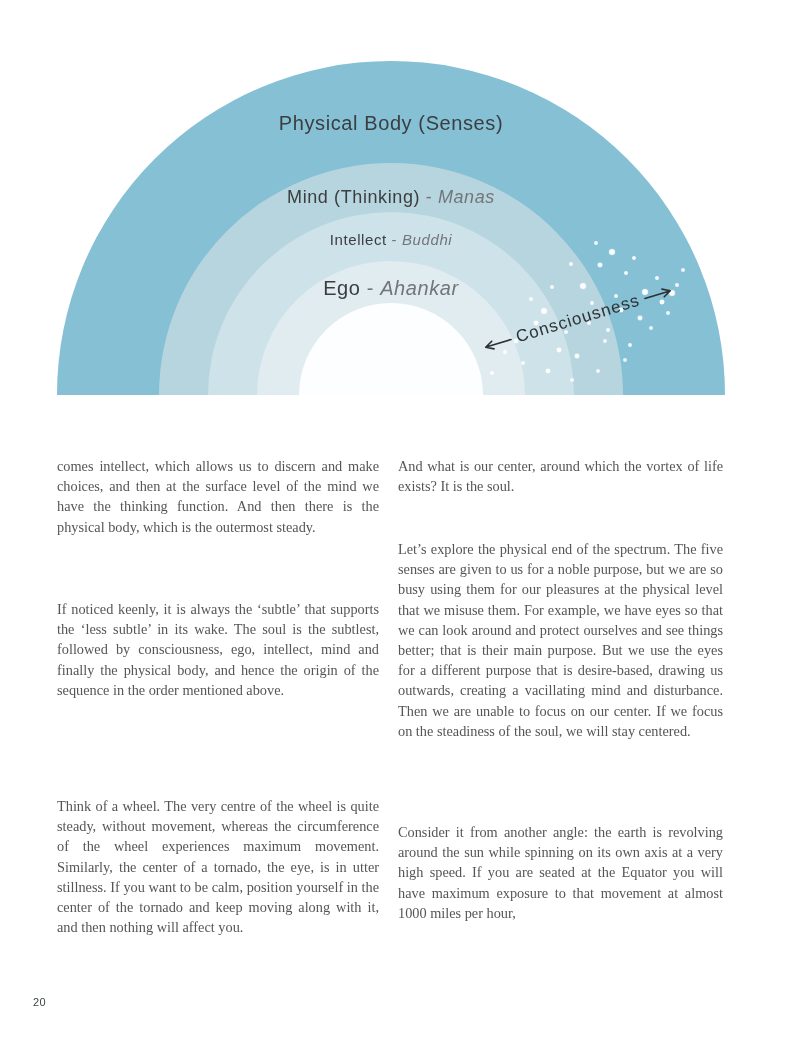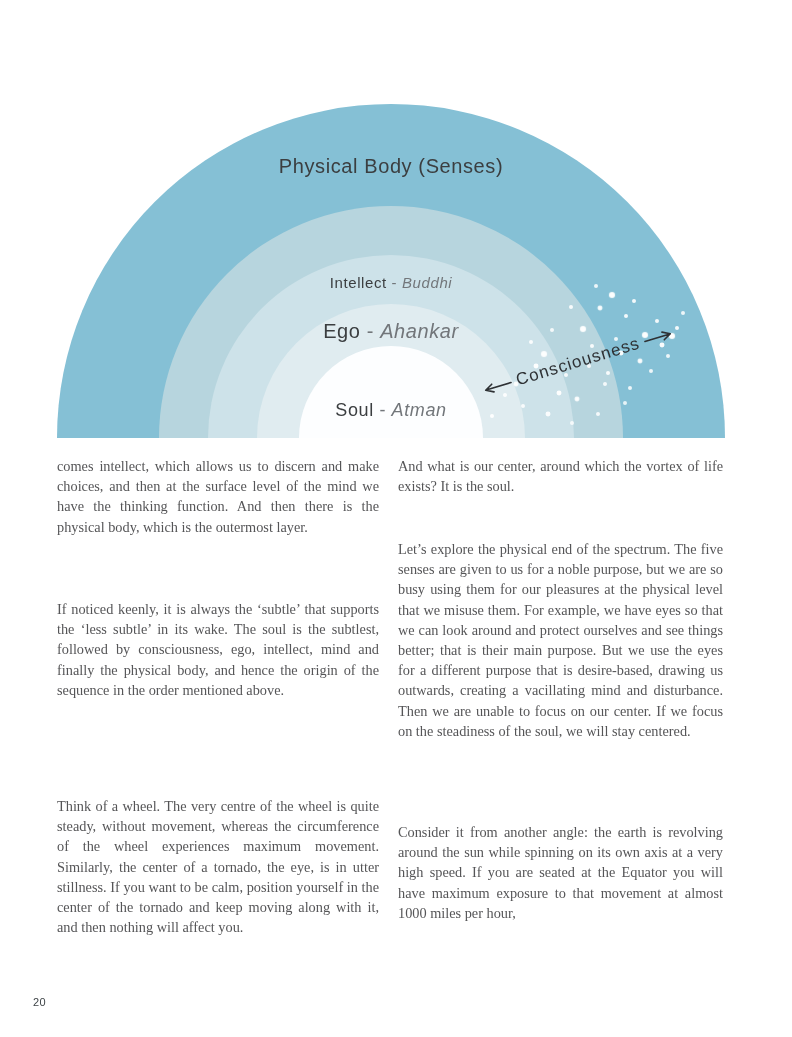--- a/index.html
+++ b/index.html
@@ -1,20 +1,20 @@
 <!DOCTYPE html>
 <html><head>
 <meta charset="utf-8">
 <style>
   html,body{margin:0;padding:0;background:#ffffff;}
   .page{position:relative;width:792px;height:1037px;background:#ffffff;overflow:hidden;
         font-family:"Liberation Serif", serif;}
 
   
-  .diagram{position:absolute;left:0;top:0;width:700px;height:395px;margin-top:43px;}
+  .diagram{position:absolute;left:0;top:0;width:700px;height:395px;}
   .arc{position:absolute;bottom:0;left:391px;transform:translateX(-50%);}
   .arc1{width:668px;height:334px;border-radius:334px 334px 0 0;}
   .arc2{width:464px;height:232px;border-radius:232px 232px 0 0;}
   .arc3{width:366px;height:183px;border-radius:183px 183px 0 0;}
   .arc4{width:268px;height:134px;border-radius:134px 134px 0 0;}
   .arc5{width:184px;height:92px;border-radius:92px 92px 0 0;}
 
   .layer-label{position:absolute;left:0;width:782px;text-align:center;
                font-family:"Liberation Sans", sans-serif;color:#3b3e40;
                letter-spacing:.6px;}
@@ -98,43 +98,43 @@
     <div class="arc arc2" style="background-color: rgb(183, 213, 222);"></div>
     <div class="arc arc3" style="background-color: rgb(205, 226, 233);"></div>
     <div class="arc arc4" style="background-color: rgb(224, 236, 240);"></div>
     <div class="arc arc5" style="background-color: rgb(253, 254, 255);"></div>
 
     <div class="sparkles"></div>
 
     <div class="layer-label lab-physical">
       <span>Physical Body (Senses)</span>
     </div>
+    <div class="layer-label lab-mind">
+      <span>Mind (Thinking)</span><span class="sep"> - </span><em>Manas</em>
+    </div>
     <div class="layer-label lab-intellect">
       <span>Intellect</span><span class="sep"> - </span><em>Buddhi</em>
     </div>
     <div class="layer-label lab-ego">
       <span>Ego</span><span class="sep"> - </span><em>Ahankar</em>
-    </div>
-    <div class="layer-label lab-soul">
-      <span>Soul</span><span class="sep"> - </span><em>Atman</em>
     </div>
 
     <div class="consciousness">
       <svg width="30" height="12" viewBox="0 0 30 12">
         <path d="M29 6 H3 M10 2 L2.5 6 L10 10" fill="none" stroke="#2e3134" stroke-width="1.6" stroke-linecap="round" stroke-linejoin="round"></path>
       </svg>
       <span>Consciousness</span>
       <svg width="30" height="12" viewBox="0 0 30 12">
         <path d="M1 6 H27 M20 2 L27.5 6 L20 10" fill="none" stroke="#2e3134" stroke-width="1.6" stroke-linecap="round" stroke-linejoin="round"></path>
       </svg>
     </div>
   </section>
 
   <section class="article">
-    <p class="col-l l1">comes intellect, which allows us to discern and make choices, and then at the surface level of the mind we have the thinking function. And then there is the physical body, which is the outermost layer.</p>
+    <p class="col-l l1">comes intellect, which allows us to discern and make choices, and then at the surface level of the mind we have the thinking function. And then there is the physical body, which is the outermost steady.</p>
     <p class="col-l l2">If noticed keenly, it is always the ‘subtle’ that supports the ‘less subtle’ in its wake. The soul is the subtlest, followed by consciousness, ego, intellect, mind and finally the physical body, and hence the origin of the sequence in the order mentioned above.</p>
     <p class="col-l l3">Think of a wheel. The very centre of the wheel is quite steady, without movement, whereas the circumference of the wheel experiences maximum movement. Similarly, the center of a tornado, the eye, is in utter stillness. If you want to be calm, position yourself in the center of the tornado and keep moving along with it, and then nothing will affect you.</p>
     <p class="col-r r1">And what is our center, around which the vortex of life exists? It is the soul.</p>
     <p class="col-r r2">Let’s explore the physical end of the spectrum. The five senses are given to us for a noble purpose, but we are so busy using them for our pleasures at the physical level that we misuse them. For example, we have eyes so that we can look around and protect ourselves and see things better; that is their main purpose. But we use the eyes for a different purpose that is desire-based, drawing us outwards, creating a vacillating mind and disturbance. Then we are unable to focus on our center. If we focus on the steadiness of the soul, we will stay centered.</p>
     <p class="col-r r3">Consider it from another angle: the earth is revolving around the sun while spinning on its own axis at a very high speed. If you are seated at the Equator you will have maximum exposure to that movement at almost 1000 miles per hour,</p>
   </section>
 
   <footer class="footer">
     <span class="page-num">20</span>
     <span class="running-title">Heartfulness</span>

